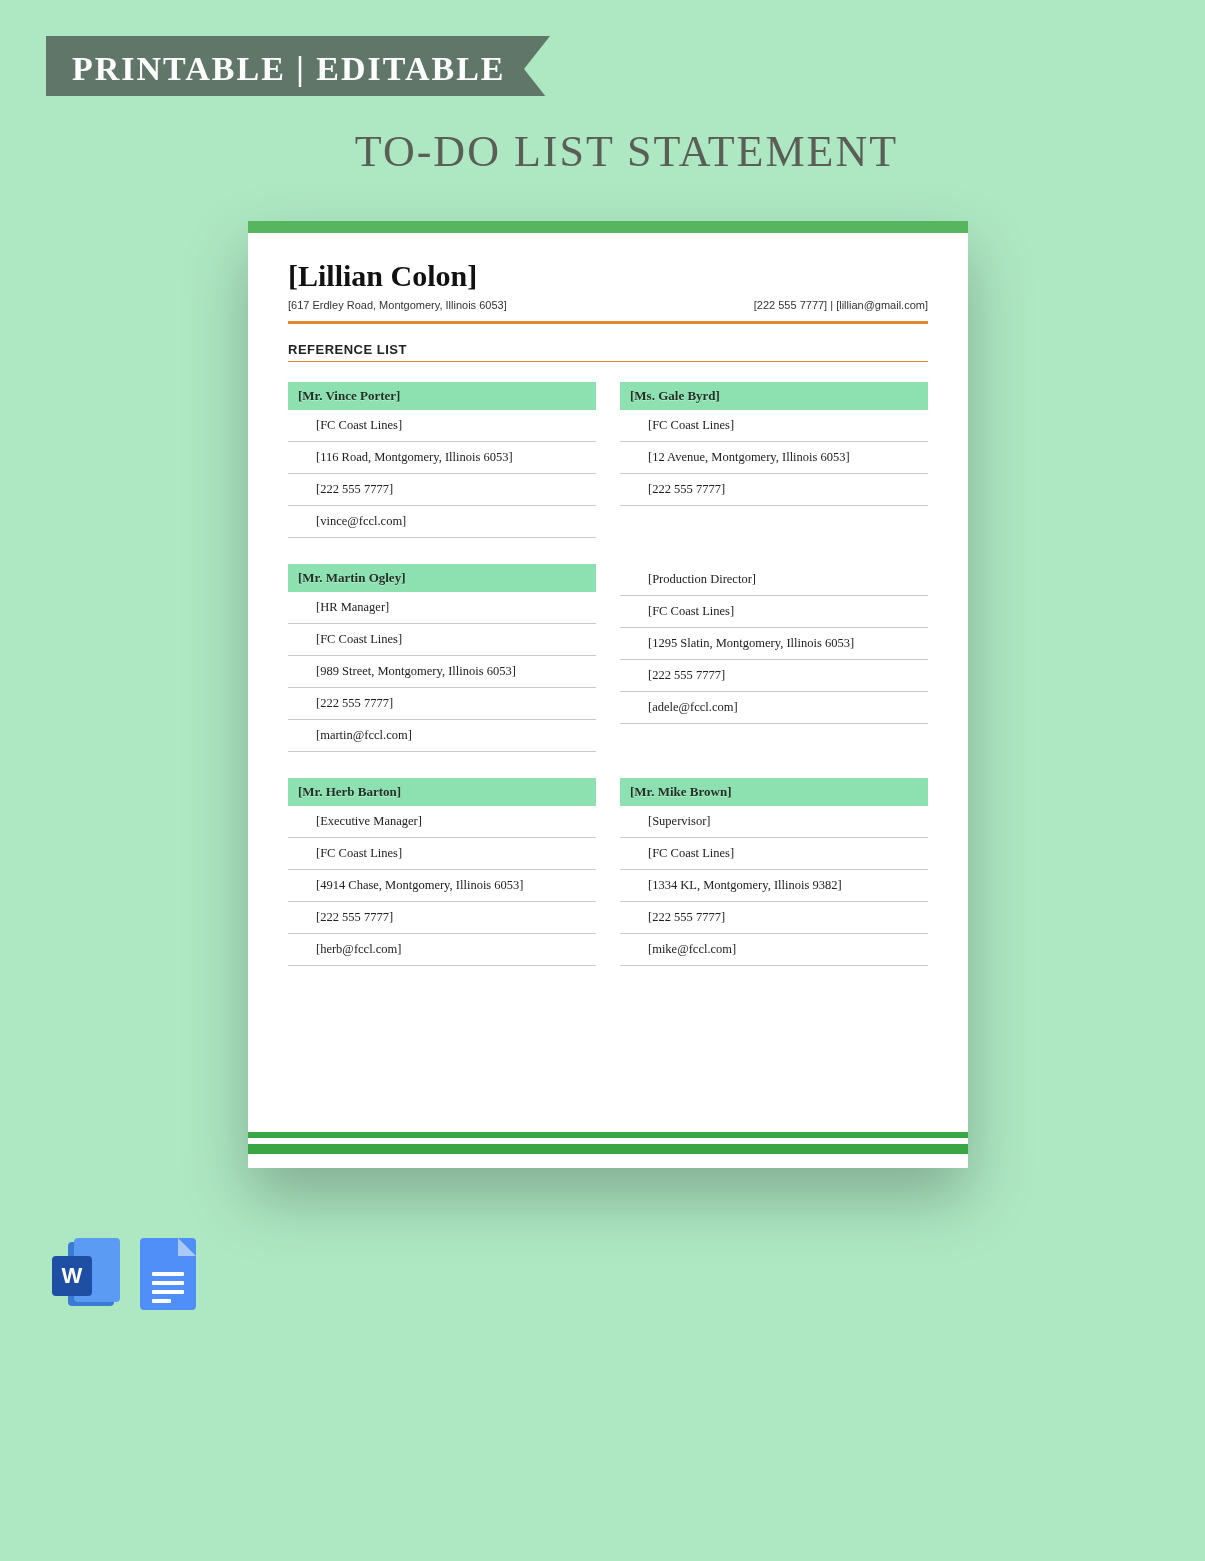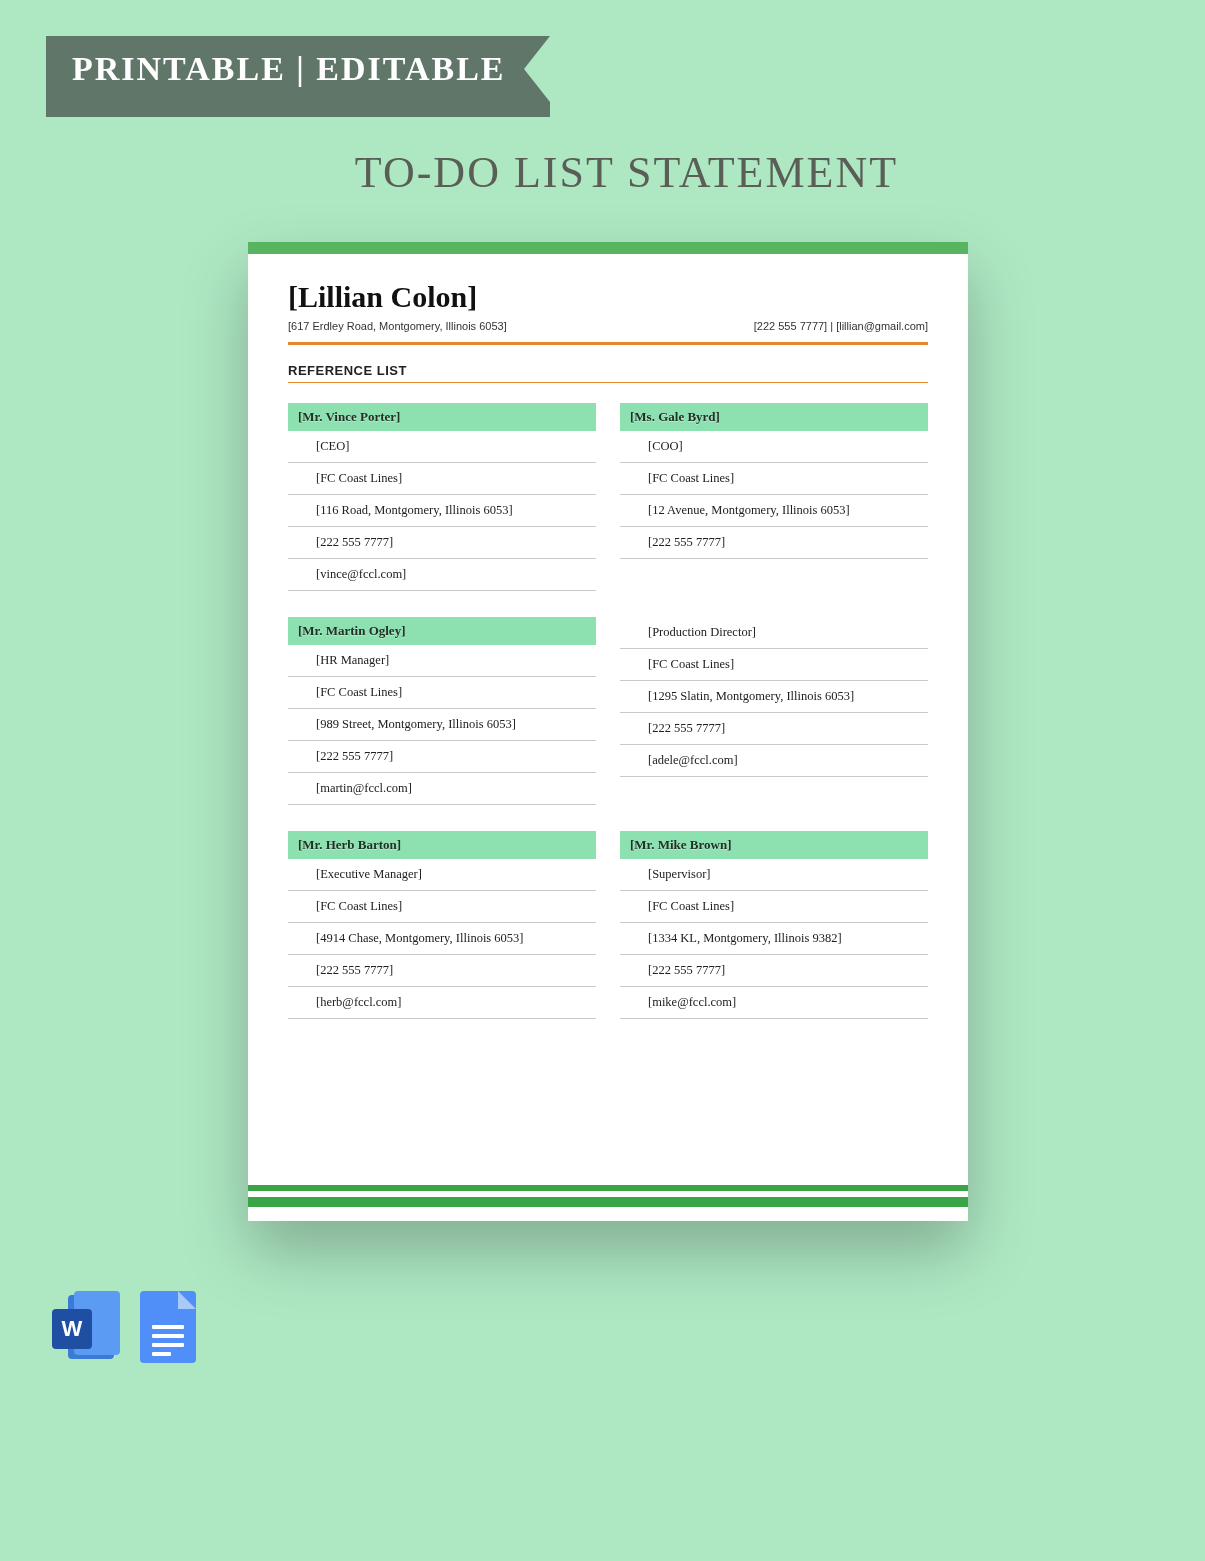--- a/index.html
+++ b/index.html
@@ -10,21 +10,21 @@
     min-height:1561px;
   }
   
   .ribbon{
     position:relative;
     display:inline-block;
     background:#5f7668;
     color:#fff;
     font-weight:bold;
     letter-spacing:2px;
-    padding:14px 44px 29px 26px;
+    padding:14px 44px 8px 26px;
     font-size:34px;
     margin:36px 0 0 46px;
   }
   .ribbon:after{
     content:"";
     position:absolute;right:-0.1px;top:0;bottom:0;
     width:0;height:0;
     border-top:33px solid transparent;
     border-bottom:33px solid transparent;
     border-right:26px solid #aee8c3;
@@ -116,29 +116,27 @@
     <div class="contact-row">
       <span>[617 Erdley Road, Montgomery, Illinois 6053]</span>
       <span>[222 555 7777] | [lillian@gmail.com]</span>
     </div>
     <div class="orange-line"></div>
     <div class="section-title">REFERENCE LIST</div>
     <div class="orange-thin"></div>
     <div class="grid" id="ref-grid">
         <div class="card">
           <div class="card-head">[Mr. Vince Porter]</div>
-          <div class="card-row">[CEO]</div>
           <div class="card-row">[FC Coast Lines]</div>
           <div class="card-row">[116 Road, Montgomery, Illinois 6053]</div>
           <div class="card-row">[222 555 7777]</div>
           <div class="card-row">[vince@fccl.com]</div>
         </div>
         <div class="card">
           <div class="card-head">[Ms. Gale Byrd]</div>
-          <div class="card-row">[COO]</div>
           <div class="card-row">[FC Coast Lines]</div>
           <div class="card-row">[12 Avenue, Montgomery, Illinois 6053]</div>
           <div class="card-row">[222 555 7777]</div>
         </div>
         <div class="card">
           <div class="card-head">[Mr. Martin Ogley]</div>
           <div class="card-row">[HR Manager]</div>
           <div class="card-row">[FC Coast Lines]</div>
           <div class="card-row">[989 Street, Montgomery, Illinois 6053]</div>
           <div class="card-row">[222 555 7777]</div>

